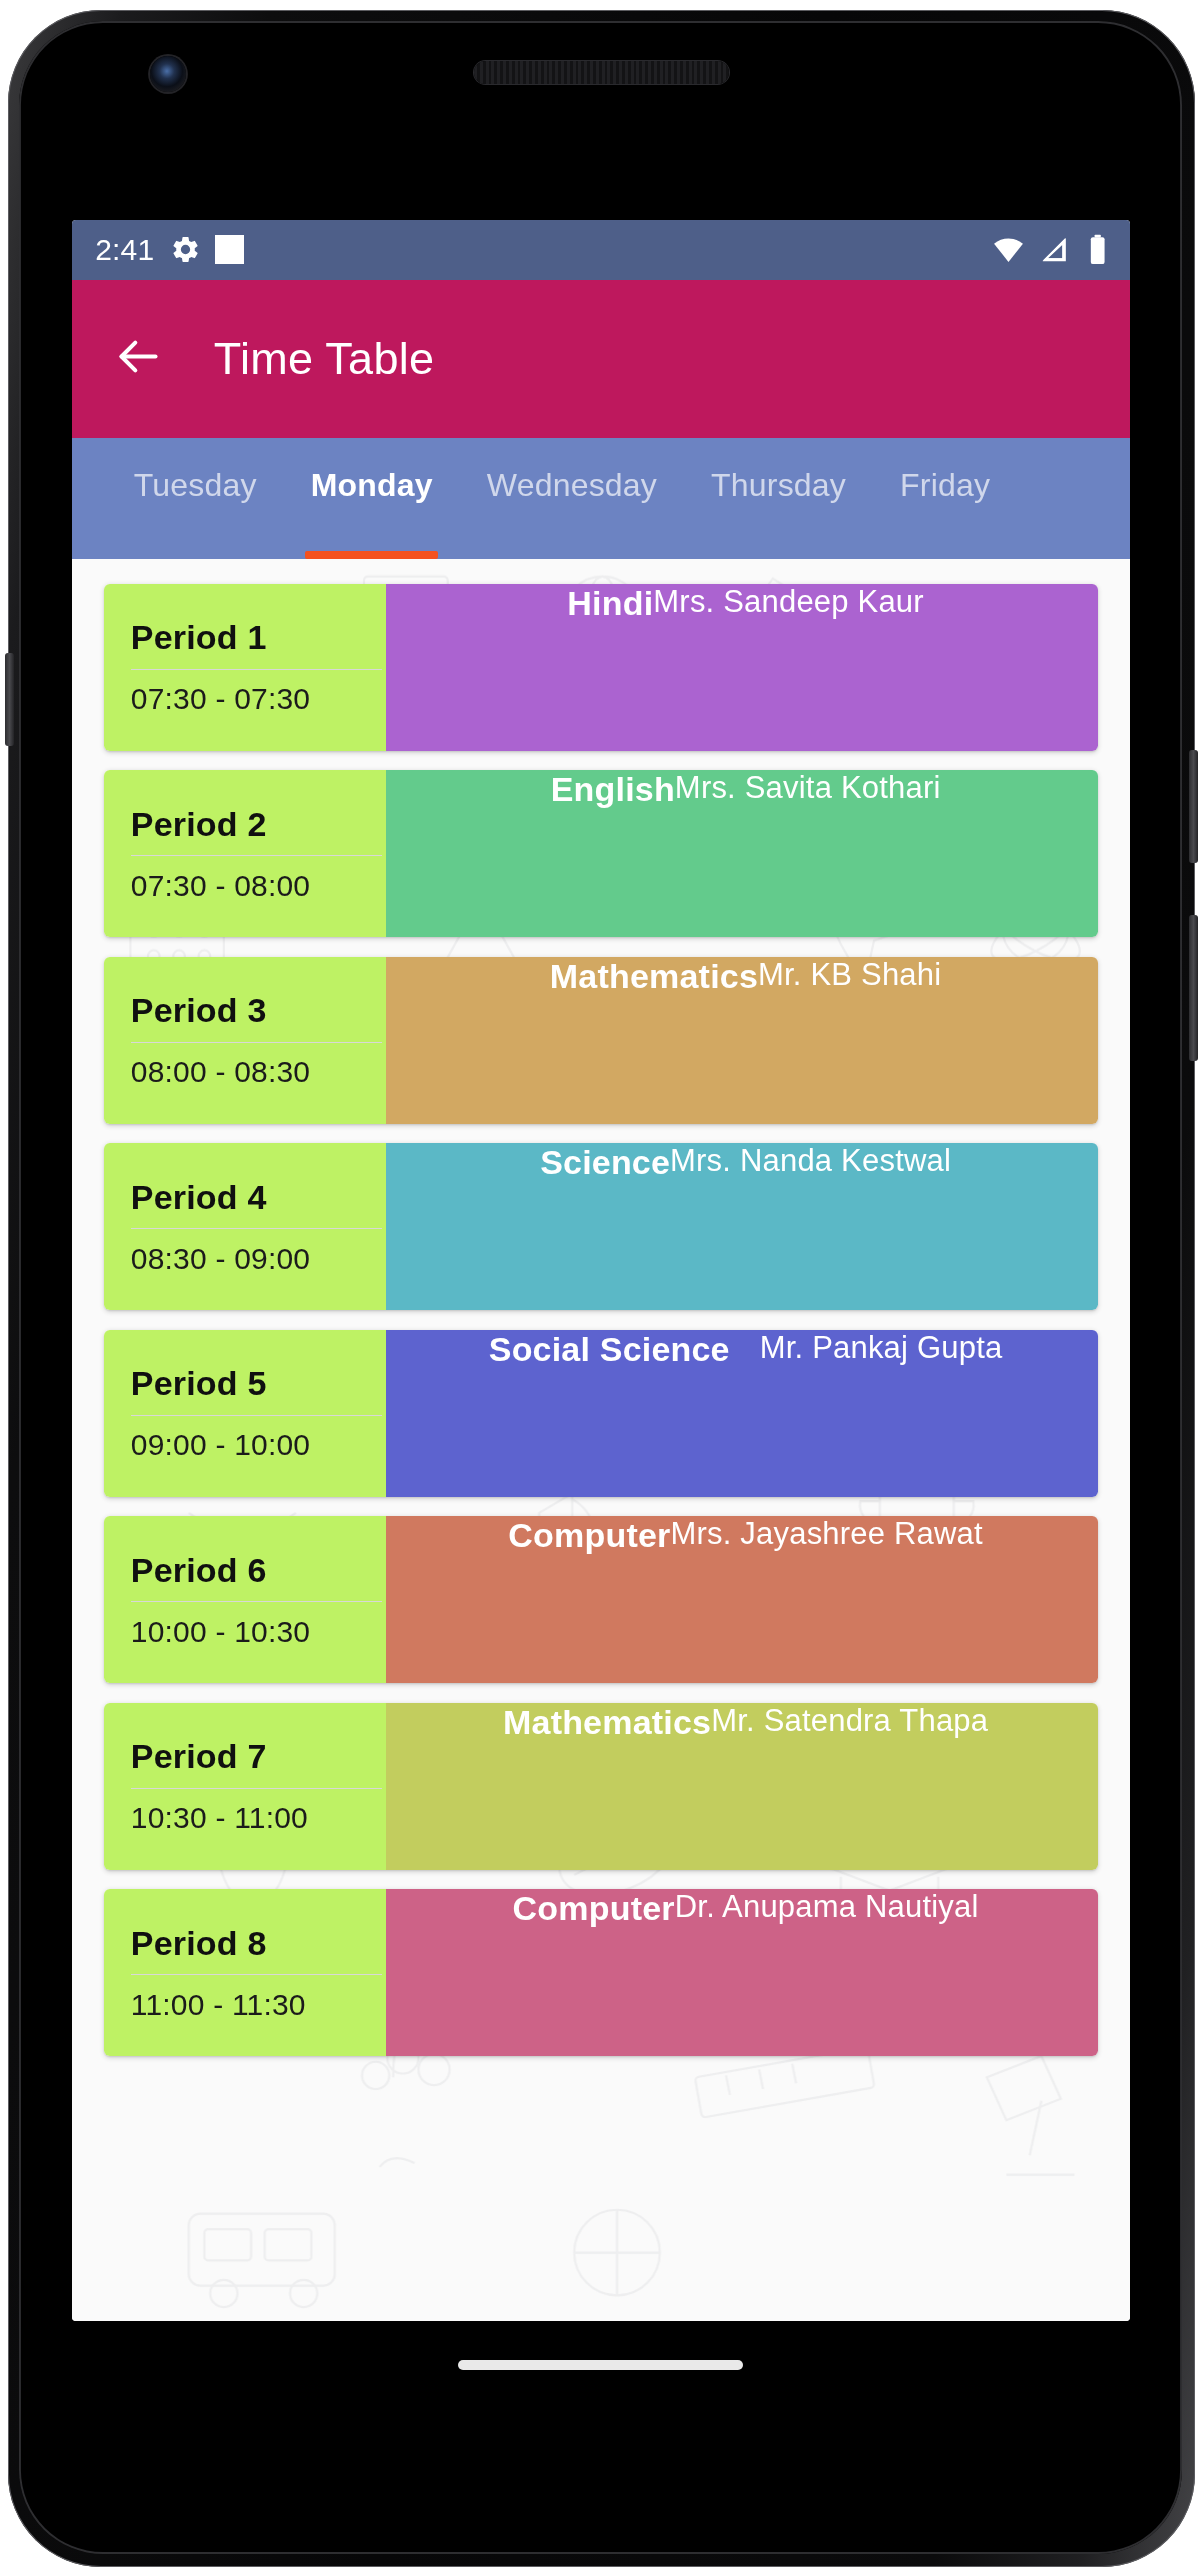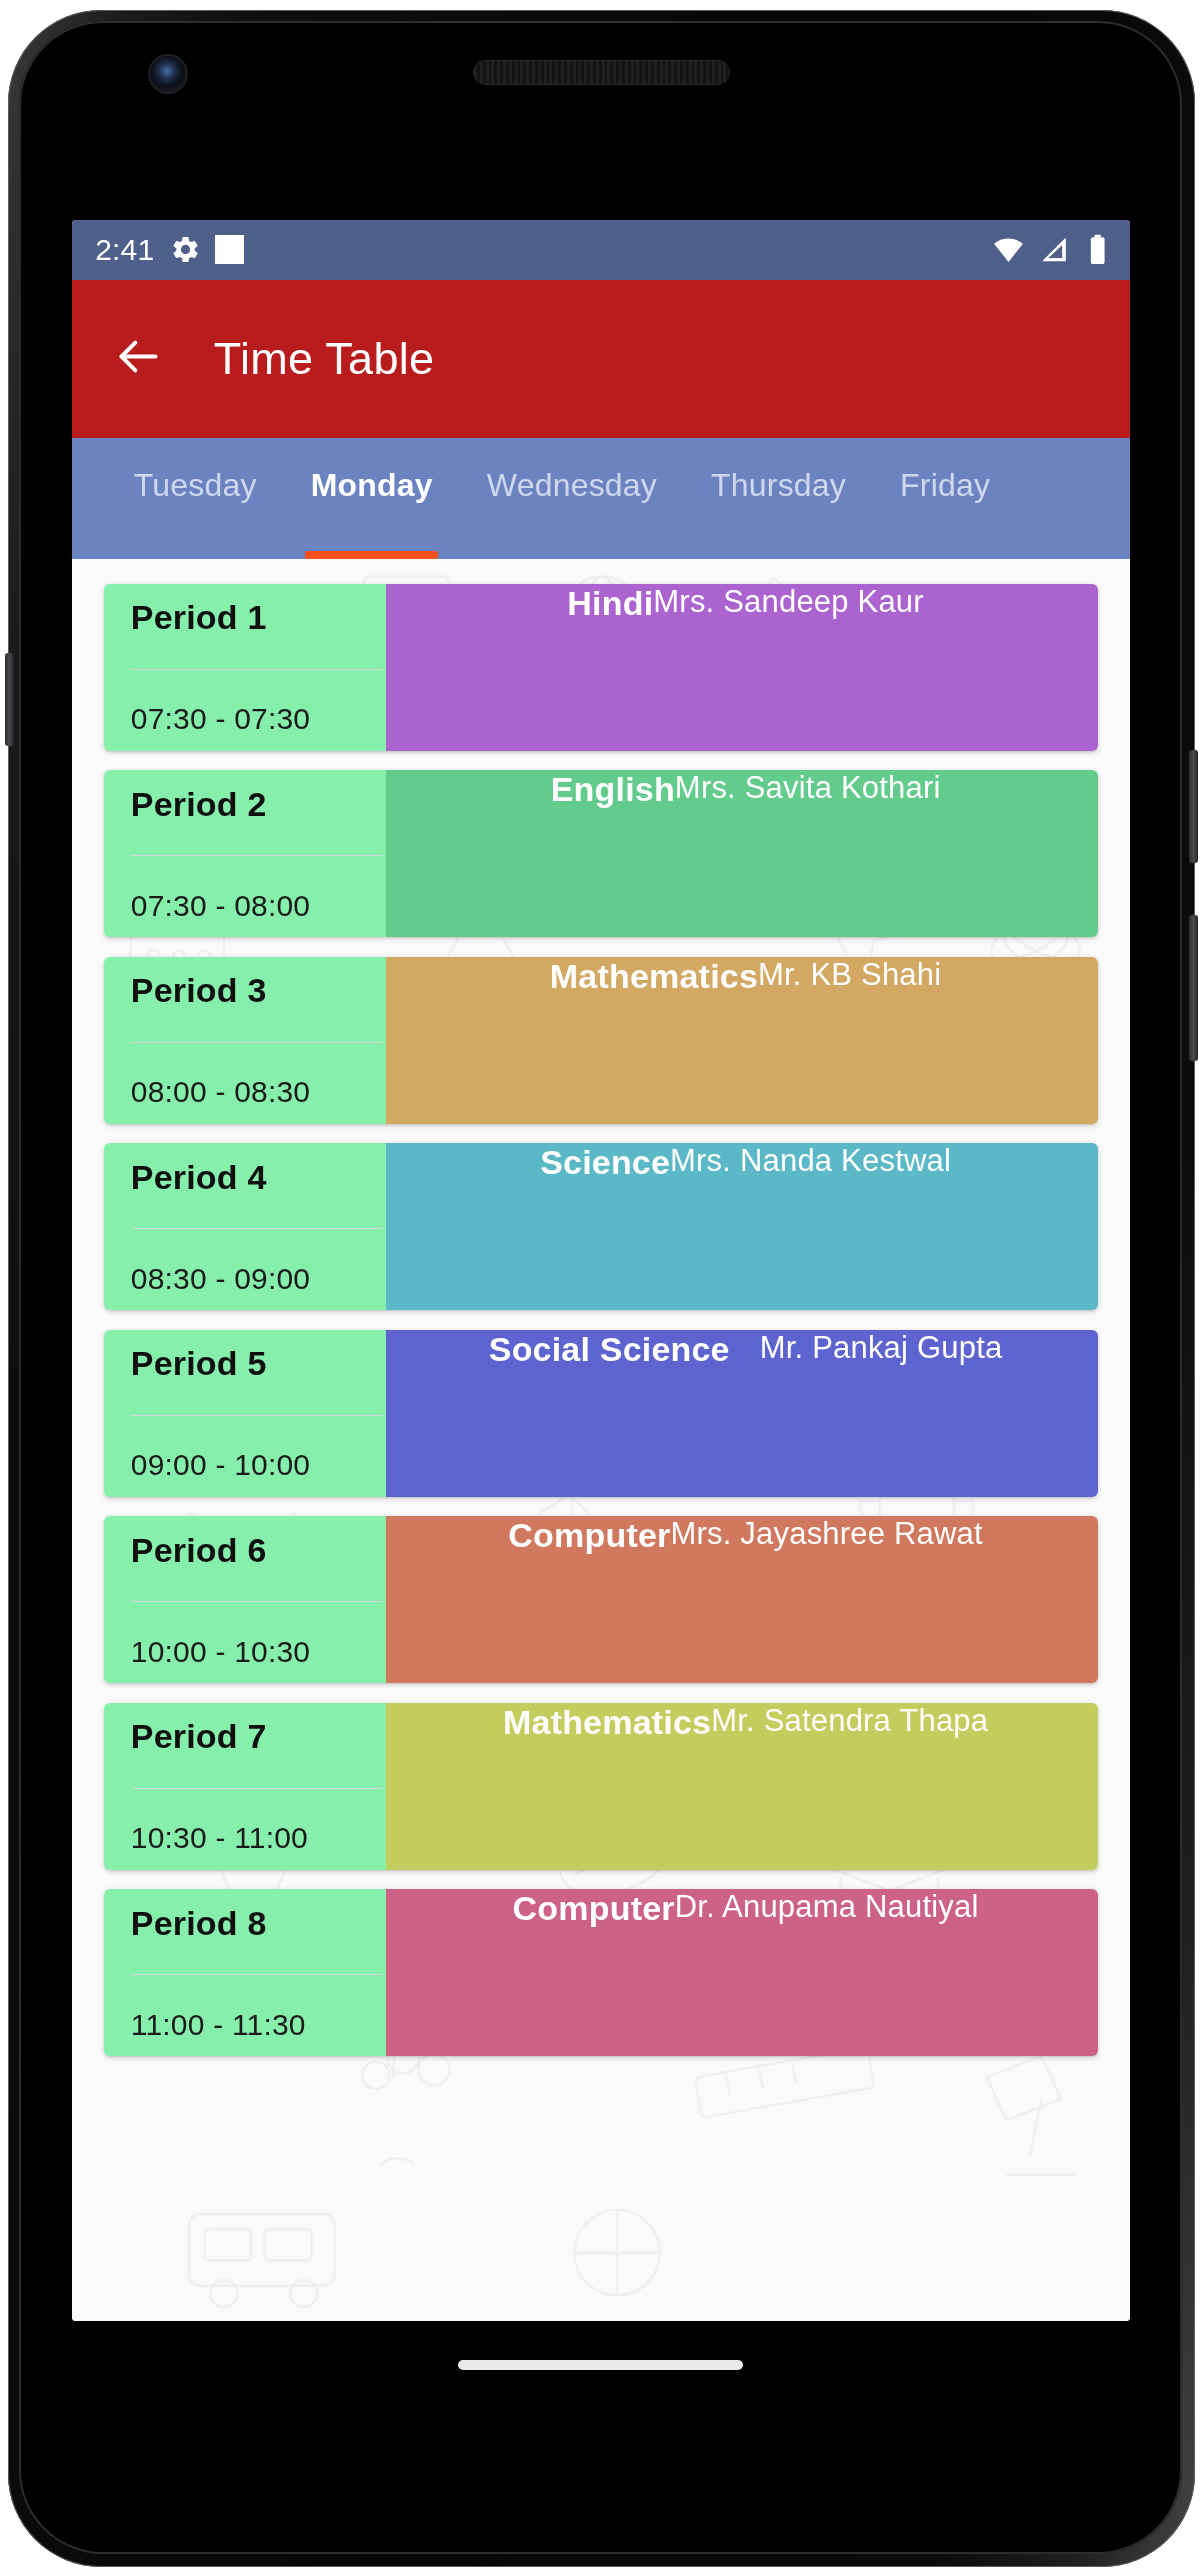--- a/index.html
+++ b/index.html
@@ -191,26 +191,25 @@
     align-items: stretch;
     height: 167px;
     margin-bottom: 19.5px;
     background: #ffffff;
     border-radius: 5.8px;
     box-shadow: 0 1.9px 4.9px rgba(0,0,0,0.16), 0 1px 1.9px rgba(0,0,0,0.10);
     overflow: hidden;
   }
   .period-left {
     flex: 0 0 282px;
-    background: #86efac;
+    background: #bef264;
     display: flex;
     flex-direction: column;
     justify-content: center;
     padding-left: 27px;
-    gap: 20px;
   }
   .period-name {
     font-size: 34px;
     font-weight: bold;
     color: #101010;
     letter-spacing: 0.2px;
     padding-bottom: 11.7px;
   }
   .period-divider {
     height: 1px;
@@ -312,21 +311,21 @@
         </span>
         <span>
           <svg class="status-glyph" width="21.4" height="33" viewBox="0 0 12 24" fill="#ffffff">
             <rect x="3.7" y="1.2" width="4.6" height="2" rx="0.6"></rect>
             <rect x="1" y="3" width="10" height="19.6" rx="1.6"></rect>
           </svg>
         </span>
       </span>
     </div>
 
-    <div id="app-bar" style="background: #b91c1c;">
+    <div id="app-bar" style="background: #be185d;">
       <div id="back-button">
         <span>
           <svg width="51" height="51" viewBox="0 0 24 24" fill="none" stroke="#ffffff" stroke-width="1.9" stroke-linecap="round" stroke-linejoin="round">
             <line x1="20" y1="12" x2="4" y2="12"></line>
             <polyline points="10.5,5.5 4,12 10.5,18.5"></polyline>
           </svg>
         </span>
       </div>
       <div id="app-title">Time Table</div>
     </div>

